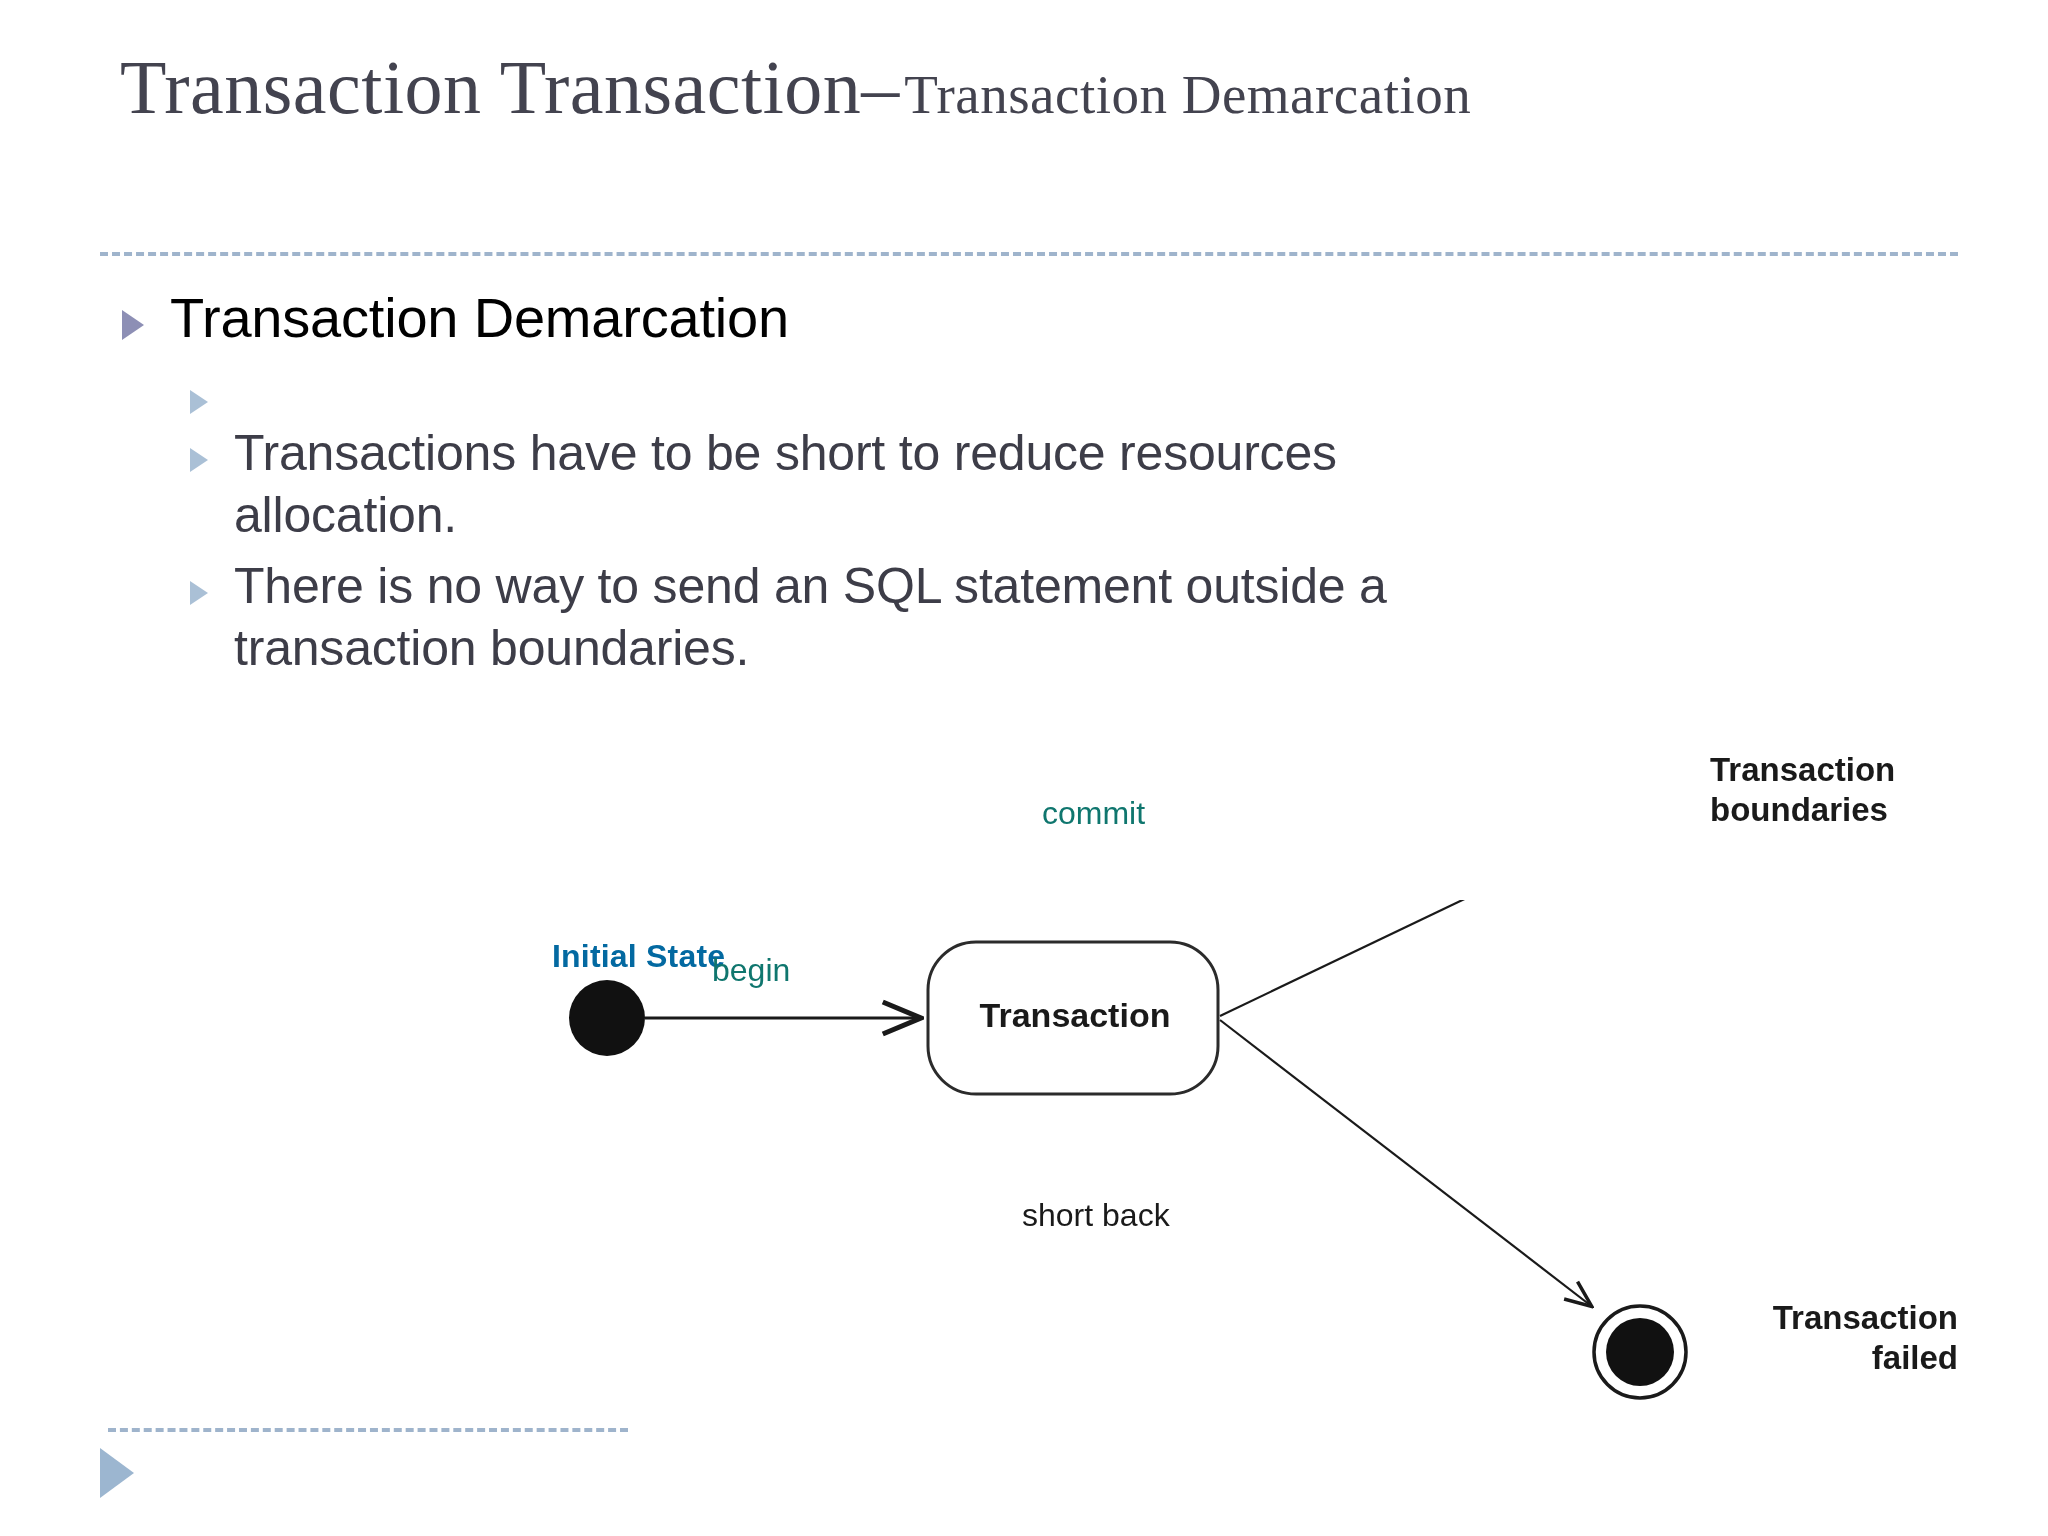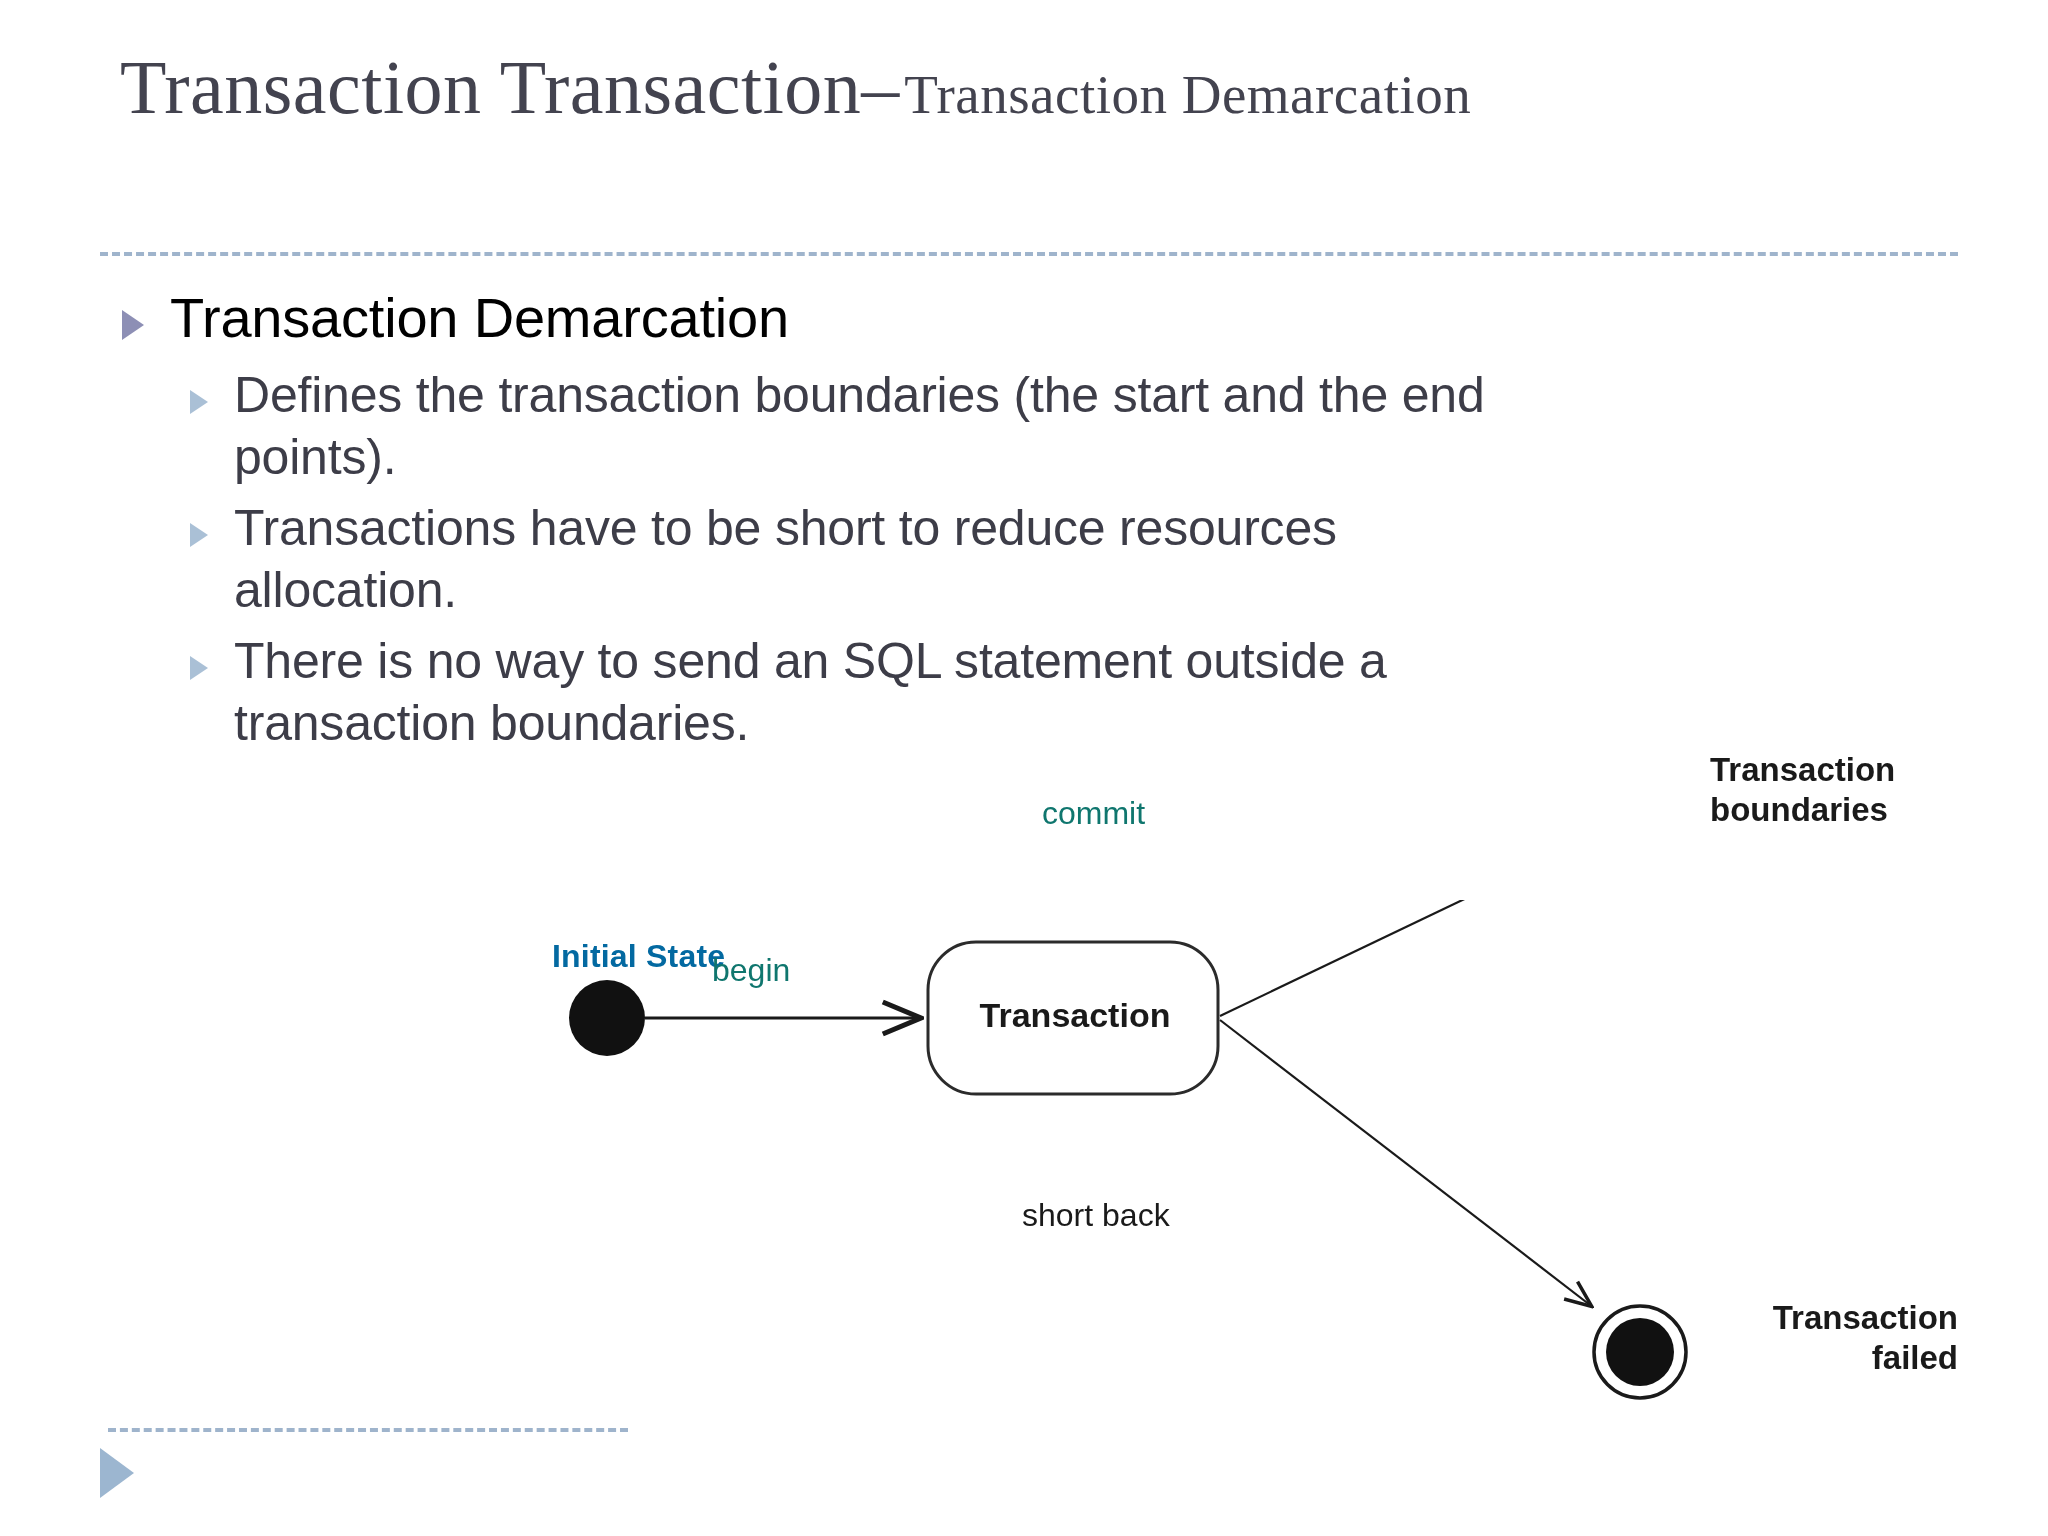--- a/index.html
+++ b/index.html
@@ -165,21 +165,20 @@
 
   <div class="body">
 
     <div class="bullet-l1">
       <span class="tri-l1"></span>
       <span class="text-l1">Transaction Demarcation</span>
     </div>
 
     <div class="bullet-l2">
       <span class="tri-l2"></span>
-      <span class="text-l2">Defines the transaction boundaries (the start and the end points).</span>
     </div>
 
     <div class="bullet-l2">
       <span class="tri-l2"></span>
       <span class="text-l2">Transactions have to be short to reduce resources allocation.</span>
     </div>
 
     <div class="bullet-l2">
       <span class="tri-l2"></span>
       <span class="text-l2">There is no way to send an SQL statement outside a transaction boundaries.</span>

